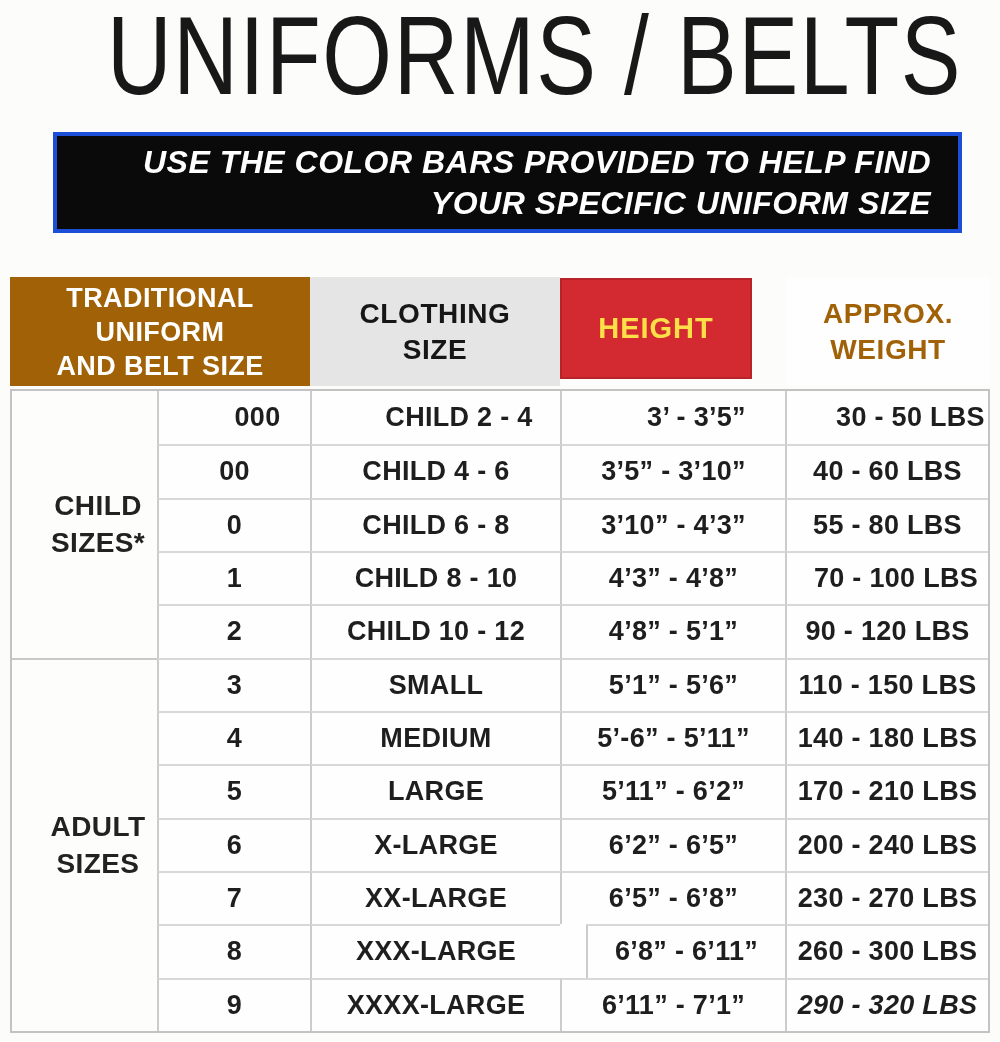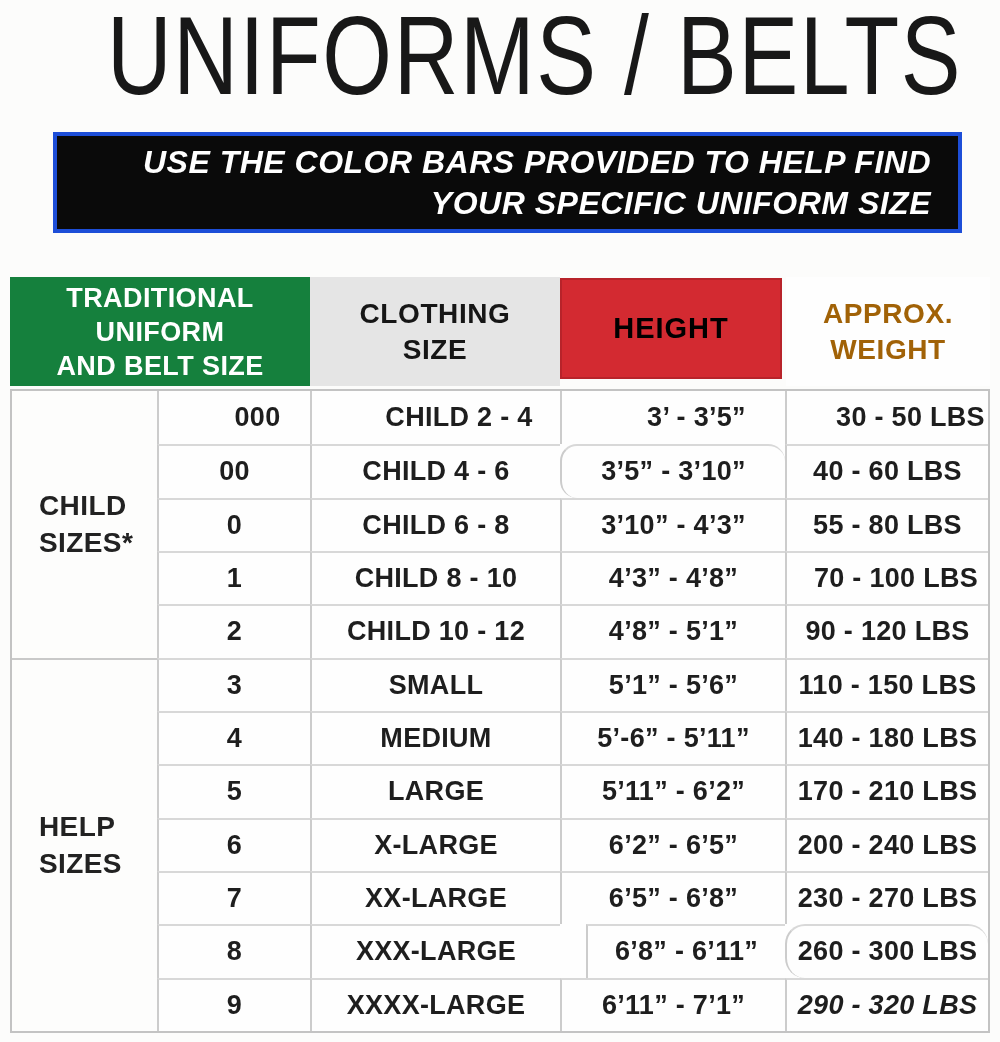--- a/index.html
+++ b/index.html
@@ -49,31 +49,31 @@
   
   .hdr-cell {
     position: absolute; box-sizing: border-box;
     display: flex; flex-direction: column;
     justify-content: center; align-items: center;
     text-align: center;
     font-weight: 700;
   }
   .hdr-traditional {
     left: 10px; top: 277px; width: 300px; height: 109px;
-    background: #15803d; color: #ffffff;
+    background: #a16207; color: #ffffff;
     font-size: 27px; line-height: 34px; letter-spacing: 0.4px;
   }
   .hdr-clothing {
     left: 310px; top: 277px; width: 250px; height: 109px;
     background: #e5e5e5; color: #161616;
     font-size: 28px; line-height: 36px; letter-spacing: 0.6px;
   }
   .hdr-height {
-    left: 560px; top: 278px; width: 222px; height: 101px;
-    color: #000000;
+    left: 560px; top: 278px; width: 192px; height: 101px;
+    color: #fde047;
     font-size: 29px; letter-spacing: 1px;
     border-width: 2px; border-style: solid;
   }
   .hdr-weight {
     left: 786px; top: 277px; width: 204px; height: 109px;
     background: #fefefe; color: #a16207;
     font-size: 28px; line-height: 36px; letter-spacing: 0.6px;
   }
 
   
@@ -86,20 +86,21 @@
     display: grid;
     grid-template-columns: 145px 153px 250px 225px auto;
     grid-template-rows: repeat(12, 1fr);
   }
   .group-cell {
     display: flex; flex-direction: column; justify-content: center;
     padding-left: 27px; box-sizing: border-box;
     font-size: 28px; font-weight: 600; line-height: 37px;
     letter-spacing: 0.4px; color: #222222;
     background: #fdfdfc;
+    text-align: center;
   }
   .group-child { grid-area: 1 / 1 / 6 / 2; }
   .group-adult { grid-area: 6 / 1 / 13 / 2; border-top: 2px solid #c9c9c9; }
   .cell {
     display: flex; align-items: center; justify-content: center;
     box-sizing: border-box;
     border-left: 2px solid #cccccc;
     border-top: 2px solid #d8d8d8;
     font-size: 27px; font-weight: 700;
     letter-spacing: 0.3px; color: #1e1e1e;
@@ -136,31 +137,31 @@
   <span>APPROX.</span>
   <span>WEIGHT</span>
 </div>
 
 <div class="size-table">
   <div class="group-cell group-child">
     <span>CHILD</span>
     <span>SIZES*</span>
   </div>
   <div class="group-cell group-adult">
-    <span>HELP</span>
+    <span>ADULT</span>
     <span>SIZES</span>
   </div>
 
 <div class="cell col-size row0" style="grid-area: 1 / 2;">000</div>
     <div class="cell col-clothing row0" style="grid-area: 1 / 3;">CHILD 2 - 4</div>
     <div class="cell col-height row0" style="grid-area: 1 / 4;">3’ - 3’5”</div>
     <div class="cell col-weight row0" style="grid-area: 1 / 5;">30 - 50 LBS</div>
     <div class="cell col-size" style="grid-area: 2 / 2;">00</div>
     <div class="cell col-clothing" style="grid-area: 2 / 3;">CHILD 4 - 6</div>
-    <div class="cell col-height" style="grid-area: 2 / 4; border-radius: 17px;">3’5” - 3’10”</div>
+    <div class="cell col-height" style="grid-area: 2 / 4;">3’5” - 3’10”</div>
     <div class="cell col-weight" style="grid-area: 2 / 5;">40 - 60 LBS</div>
     <div class="cell col-size" style="grid-area: 3 / 2;">0</div>
     <div class="cell col-clothing" style="grid-area: 3 / 3;">CHILD 6 - 8</div>
     <div class="cell col-height" style="grid-area: 3 / 4;">3’10” - 4’3”</div>
     <div class="cell col-weight" style="grid-area: 3 / 5;">55 - 80 LBS</div>
     <div class="cell col-size" style="grid-area: 4 / 2;">1</div>
     <div class="cell col-clothing" style="grid-area: 4 / 3;">CHILD 8 - 10</div>
     <div class="cell col-height" style="grid-area: 4 / 4;">4’3” - 4’8”</div>
     <div class="cell col-weight" style="grid-area: 4 / 5; padding-left: 17px;">70 - 100 LBS</div>
     <div class="cell col-size" style="grid-area: 5 / 2;">2</div>
@@ -183,18 +184,18 @@
     <div class="cell col-clothing" style="grid-area: 9 / 3;">X-LARGE</div>
     <div class="cell col-height" style="grid-area: 9 / 4;">6’2” - 6’5”</div>
     <div class="cell col-weight" style="grid-area: 9 / 5;">200 - 240 LBS</div>
     <div class="cell col-size" style="grid-area: 10 / 2;">7</div>
     <div class="cell col-clothing" style="grid-area: 10 / 3;">XX-LARGE</div>
     <div class="cell col-height" style="grid-area: 10 / 4;">6’5” - 6’8”</div>
     <div class="cell col-weight" style="grid-area: 10 / 5;">230 - 270 LBS</div>
     <div class="cell col-size" style="grid-area: 11 / 2;">8</div>
     <div class="cell col-clothing" style="grid-area: 11 / 3;">XXX-LARGE</div>
     <div class="cell col-height" style="grid-area: 11 / 4; margin-left: 26px;">6’8” - 6’11”</div>
-    <div class="cell col-weight" style="grid-area: 11 / 5; border-radius: 20px;">260 - 300 LBS</div>
+    <div class="cell col-weight" style="grid-area: 11 / 5;">260 - 300 LBS</div>
     <div class="cell col-size" style="grid-area: 12 / 2;">9</div>
     <div class="cell col-clothing" style="grid-area: 12 / 3;">XXXX-LARGE</div>
     <div class="cell col-height" style="grid-area: 12 / 4;">6’11” - 7’1”</div>
     <div class="cell col-weight" style="grid-area: 12 / 5; font-style: italic;">290 - 320 LBS</div>
   </div>
 
 </body></html>

